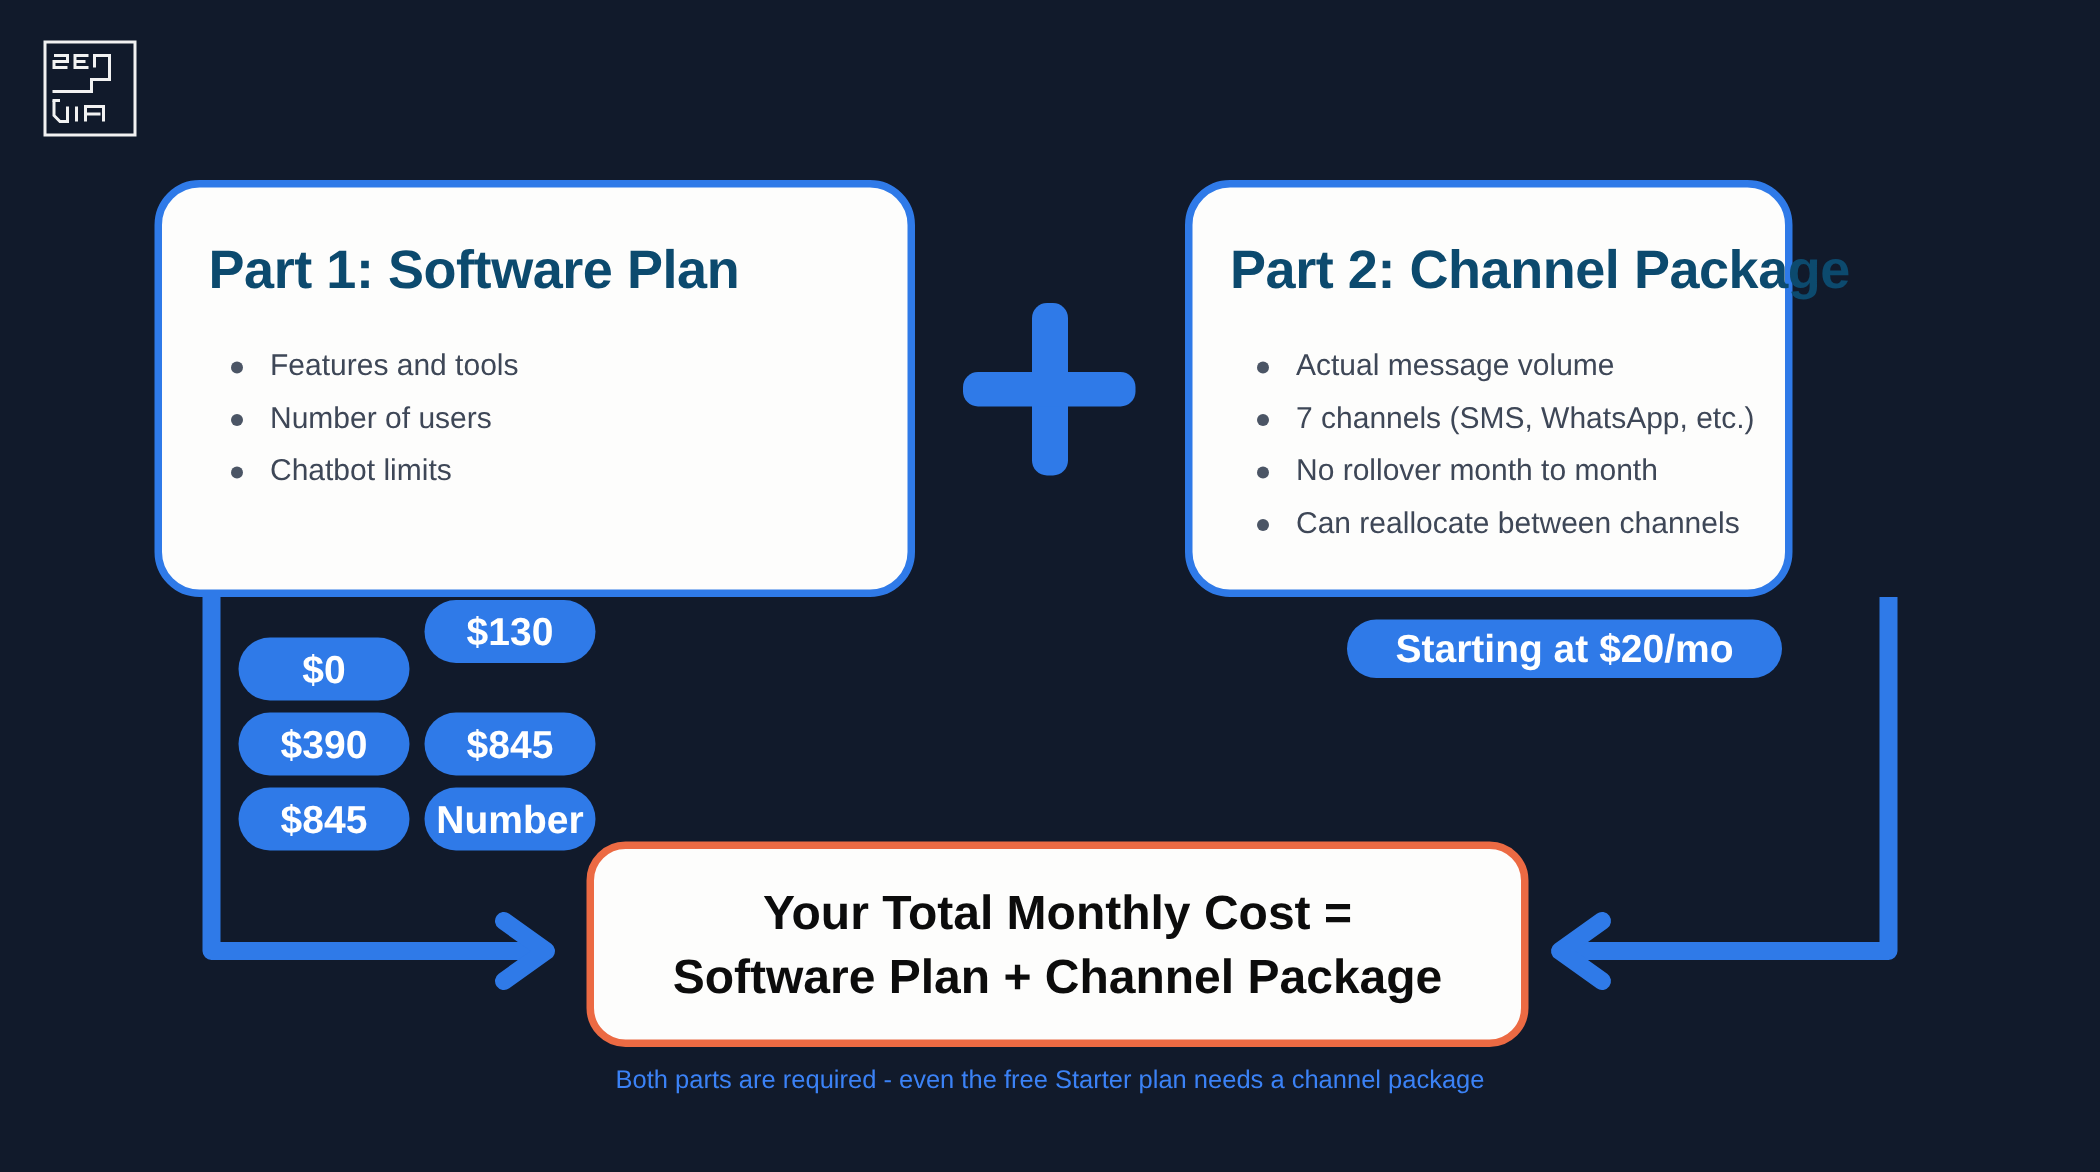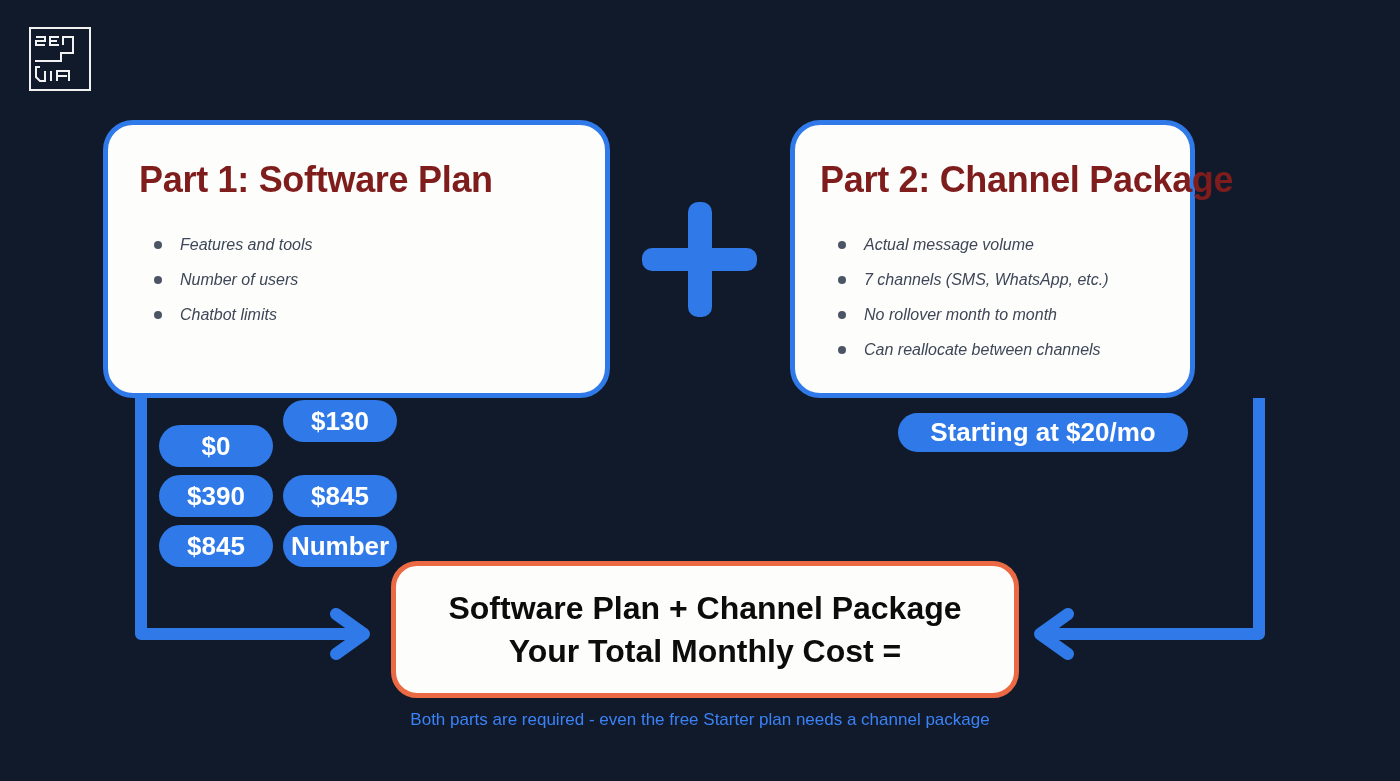--- a/index.html
+++ b/index.html
@@ -42,43 +42,42 @@
       border: 5px solid #2f7ae8;
       border-radius: 30px;
     }
     .card-1 { left: 103px; width: 507px; }
     .card-2 { left: 790px; width: 405px; }
     .card-title {
       position: absolute;
       top: 34px;
       font-weight: bold;
       font-size: 36px;
-      color: #7f1d1d;
+      color: #0c4a6e;
       letter-spacing: -0.3px;
       white-space: nowrap;
     }
     .card-1 .card-title { left: 31px; }
     .card-2 .card-title { left: 25px; }
     .card-list {
       position: absolute;
       top: 102px;
       list-style: none;
       margin: 0;
       padding: 0;
     }
     .card-1 .card-list { left: 46px; }
     .card-2 .card-list { left: 43px; }
     .card-list li {
-      font-size: 16px;
+      font-size: 20px;
       line-height: 35px;
       color: #3e4757;
       white-space: nowrap;
       position: relative;
       padding-left: 26px;
-      font-style: italic;
     }
     .card-list li .bullet {
       position: absolute;
       left: 0;
       top: 14px;
       width: 8px;
       height: 8px;
       border-radius: 50%;
       background: #4b5565;
     }
@@ -209,17 +208,17 @@
 <div class="pill price-pill" style="left:159px;top:425px;">$0</div>
 <div class="pill price-pill" style="left:283px;top:400px;">$130</div>
 <div class="pill price-pill" style="left:159px;top:475px;">$390</div>
 <div class="pill price-pill" style="left:283px;top:475px;">$845</div>
 <div class="pill price-pill" style="left:159px;top:525px;">$845</div>
 <div class="pill price-pill" style="left:283px;top:525px;">Number</div>
 
 <div class="pill starting-pill">Starting at $20/mo</div>
 
 <div class="total-box">
+  <div class="total-line">Your Total Monthly Cost =</div>
   <div class="total-line">Software Plan + Channel Package</div>
-  <div class="total-line">Your Total Monthly Cost =</div>
 </div>
 
 <div class="footnote">Both parts are required - even the free Starter plan needs a channel package</div>
 
 </body></html>

